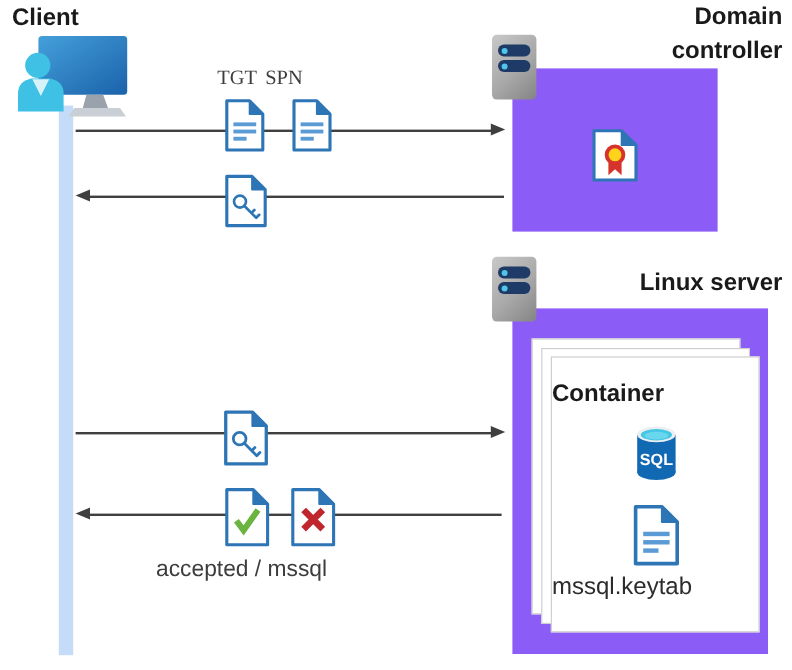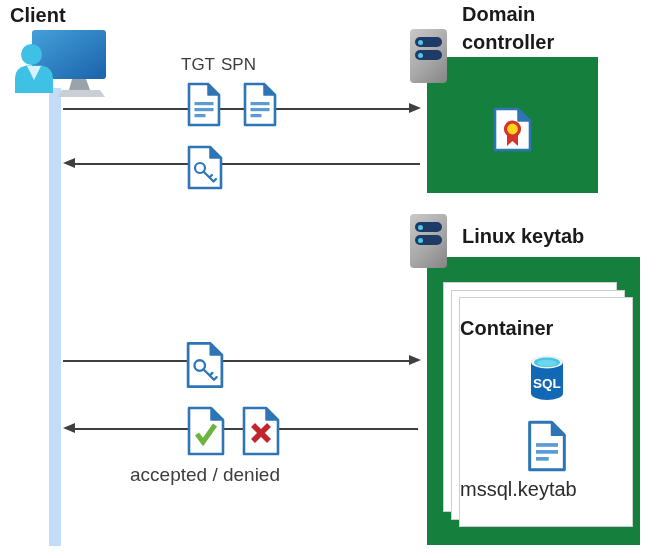--- a/index.html
+++ b/index.html
@@ -1,30 +1,30 @@
 <!DOCTYPE html>
 <html><head>
 <meta charset="utf-8">
 <style>
   html,body{margin:0;padding:0;}
   body{
     width:660px;height:558px;position:relative;background:#ffffff;
     font-family:"Liberation Sans", sans-serif;overflow:hidden;
   }
   .abs{position:absolute;}
-  .heading{font-weight:700;font-size:20px;color:#1a1a1a;line-height:28px;}
-  .small-label{font-size:17px;color:#3d3d3d;}
+  .heading{font-weight:700;font-size:20px;color:#1a1a1a;line-height:28px;text-align:right;}
+  .small-label{font-size:17px;color:#3d3d3d;font-family:Liberation Serif, serif;}
   .center{text-align:left;}
   .pre{white-space:pre-line;}
 
   
   .lifeline{left:49px;top:88px;width:12px;height:458px;background:#c4dcf7;}
 
   
-  .zone{background:#15803d;}
+  .zone{background:#8b5cf6;}
   .dc-box{left:427px;top:57px;width:171px;height:136px;}
   .linux-box{left:427px;top:257px;width:213px;height:288px;}
 
   
   .server-icon{position:absolute;width:37px;height:54px;border-radius:4px;
     background:linear-gradient(135deg,#c9c9c9 0%,#a8a8a8 55%,#848484 100%);}
   .server-bar{position:absolute;left:5px;width:27px;height:10px;border-radius:5px;background:#1e3a66;}
   .server-bar.b1{top:8px}.server-bar.b2{top:21px}
   .server-dot{position:absolute;left:3px;top:2.5px;width:5px;height:5px;border-radius:50%;background:#4fc6ea;}
 
@@ -122,21 +122,21 @@
     <path d="M24 2 L36 14 H24 Z" fill="#2e75b6" stroke="#2e75b6" stroke-width="1.5" stroke-linejoin="round"></path>
     <path d="M10 28 L16 36 L28 19" fill="none" stroke="#6ab43f" stroke-width="5"></path>
   </svg>
 
   <svg class="abs" style="left:242px;top:406px;" width="38" height="50" viewBox="0 0 38 50">
     <path d="M2 2 H24 L36 14 V48 H2 Z" fill="#fff" stroke="#2e75b6" stroke-width="2.6" stroke-linejoin="round"></path>
     <path d="M24 2 L36 14 H24 Z" fill="#2e75b6" stroke="#2e75b6" stroke-width="1.5" stroke-linejoin="round"></path>
     <path d="M11 19 L27 35 M27 19 L11 35" fill="none" stroke="#c0272d" stroke-width="5.5"></path>
   </svg>
 
-  <div class="abs center" style="left:130px;top:464px;width:180px;font-size:19px;color:#3d3d3d;">accepted / denied</div>
+  <div class="abs center" style="left:130px;top:464px;width:180px;font-size:19px;color:#3d3d3d;">accepted / mssql</div>
 
   <div class="abs zone dc-box">
     <svg class="abs" style="left:66px;top:50px;" width="39" height="45" viewBox="0 0 39 45">
       <path d="M2 2 H25 L37 14 V43 H2 Z" fill="#fff" stroke="#2e75b6" stroke-width="2.6" stroke-linejoin="round"></path>
       <path d="M25 2 L37 14 H25 Z" fill="#2e75b6" stroke="#2e75b6" stroke-width="1.5" stroke-linejoin="round"></path>
       <path d="M14 26 V39 L19.5 34 L25 39 V26 Z" fill="#d6332c"></path>
       <circle cx="19.5" cy="22" r="7" fill="#ffd21c" stroke="#d6332c" stroke-width="3.2"></circle>
     </svg>
   </div>
   <div class="abs server-icon" style="left:410px;top:29px;">
@@ -177,15 +177,15 @@
     </div>
   </div>
   <div class="abs server-icon" style="left:410px;top:214px;">
     <span class="server-bar b1">
         <span class="server-dot"></span>
       </span>
     <span class="server-bar b2">
         <span class="server-dot"></span>
       </span>
   </div>
-  <div class="abs heading" style="left:462px;top:222px;width:190px;">Linux keytab</div>
+  <div class="abs heading" style="left:462px;top:222px;width:190px;">Linux server</div>
 
 </div>
 
 </body></html>

